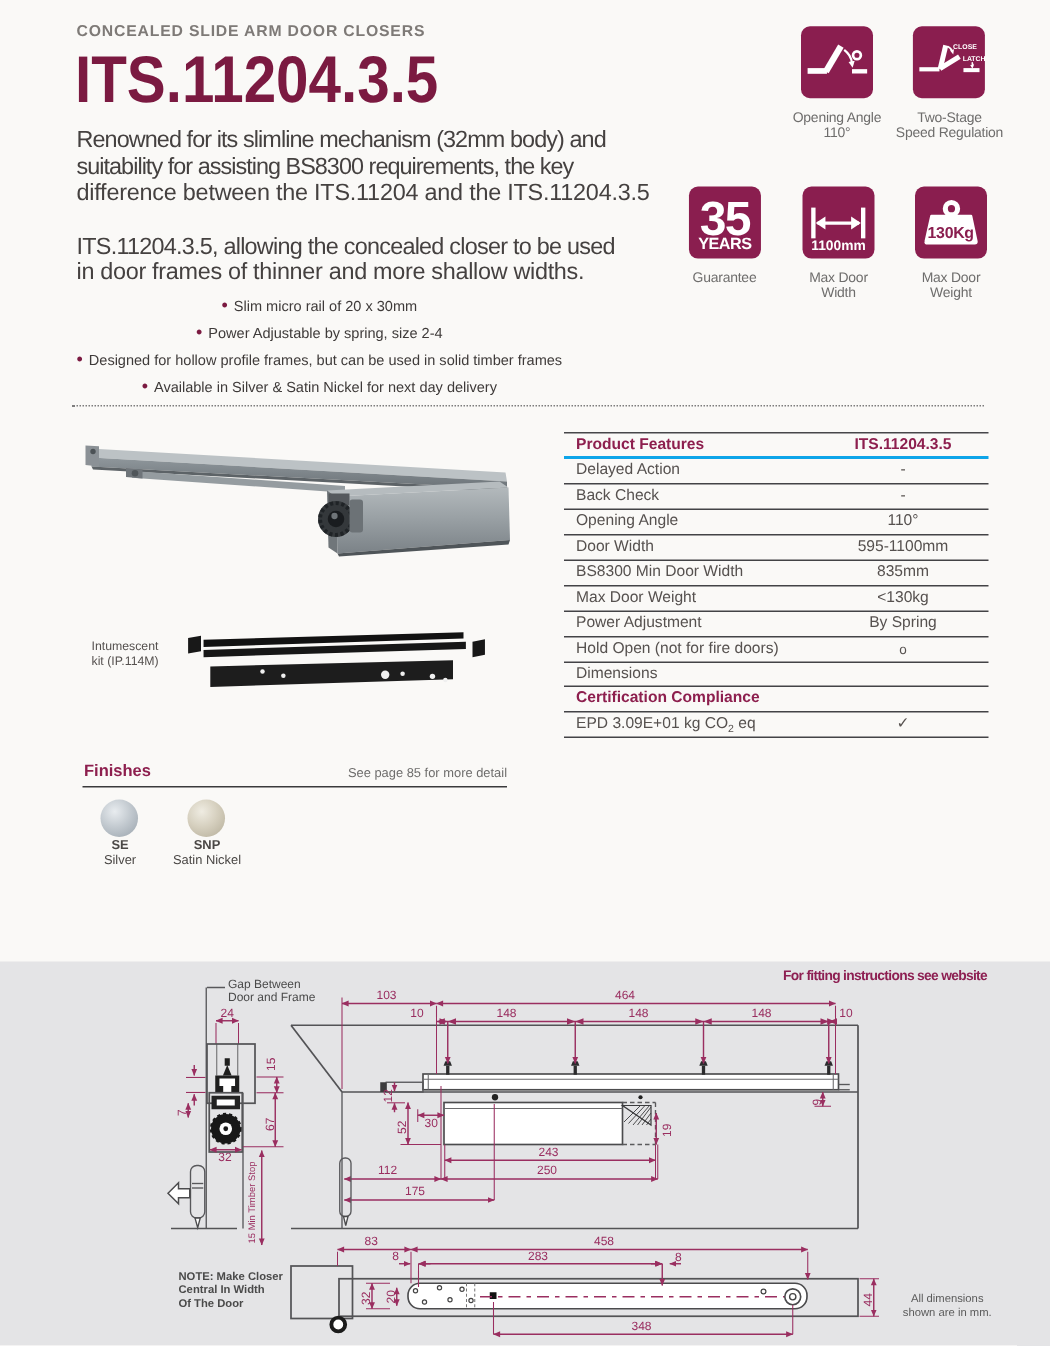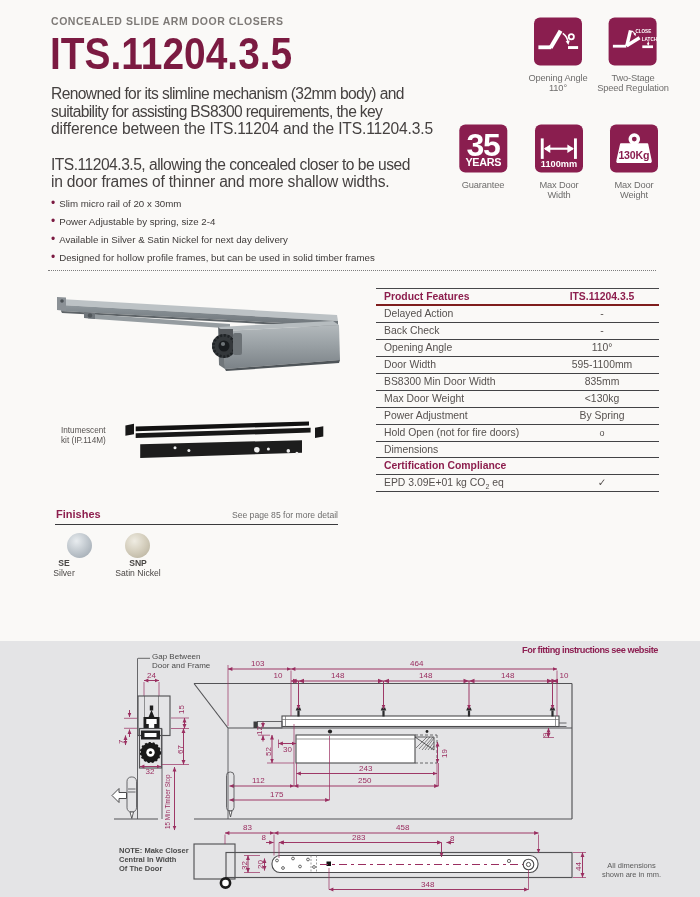--- a/index.html
+++ b/index.html
@@ -2,30 +2,30 @@
 <html><head>
 <meta charset="utf-8">
 <style>
 html,body{margin:0;padding:0;}
 body{width:700px;height:897px;background:#faf9f7;font-family:"Liberation Sans",sans-serif;position:relative;overflow:hidden;}
 .abs{position:absolute;}
 .kicker{left:51px;top:15px;font-size:10.5px;font-weight:bold;letter-spacing:0.55px;color:#7e7a77;}
 .title{left:50px;top:29px;font-size:44px;font-weight:bold;color:#7b1a41;transform:scaleX(0.884);transform-origin:left top;white-space:nowrap;}
 .para{left:51px;top:85px;font-size:15.6px;letter-spacing:-0.1px;line-height:17.65px;color:#454140;}
 .bullets{left:51px;top:196px;font-size:9.7px;color:#3e3a39;}
-.bullets div{height:18px;line-height:15px;}
+.bullets div{height:18px;line-height:15px;text-align:center;}
 .bullets span.b{color:#7b1a41;font-size:12px;margin-right:4px;}
 .iconlab{font-size:9.3px;letter-spacing:-0.15px;line-height:10.4px;color:#6e6d6c;text-align:center;}
 .dotline{left:48px;top:270px;width:608px;border-top:1.6px dotted #7d7d7d;}
 
 .tbl{left:376px;top:287.5px;width:283px;border-top:1.4px solid #47474a;font-size:10.4px;color:#56514f;}
 .trow{position:relative;height:15.9px;line-height:16.6px;border-bottom:1.1px solid #434346;}
 .trow .l{position:absolute;left:8px;top:0;white-space:nowrap;}
 .trow .r{position:absolute;left:146px;top:0;width:160px;text-align:center;}
-.thead{color:#8d1f4e;font-weight:bold;border-bottom:2px solid #7f1d1d;}
+.thead{color:#8d1f4e;font-weight:bold;border-bottom:2px solid #0ea5e9;}
 .mar{color:#8d1f4e;font-weight:bold;}
 .fin-t{left:56px;top:508px;font-size:11px;font-weight:bold;color:#8d1f4e;}
 .fin-see{left:188px;top:510px;width:150px;text-align:right;font-size:8.6px;color:#6e6d6c;}
 .finline{left:55px;top:524px;width:283px;border-top:1.5px solid #3a3a3c;}
 .sw{width:25px;height:25px;border-radius:50%;}
 .swlab{font-size:8.6px;color:#4a4745;text-align:center;line-height:9.8px;}
 .gray{left:0;top:641px;width:700px;height:256px;background:#e4e4e6;}
 .fit{right:42px;top:644.5px;font-size:9.2px;font-weight:bold;letter-spacing:-0.45px;color:#8d1f52;}
 sub{font-size:7px;}
 </style>
@@ -35,22 +35,22 @@
 <div class="abs title">ITS.11204.3.5</div>
 <div class="abs para"><span style="letter-spacing:-0.61px">Renowned for its slimline mechanism (32mm body) and</span><br>
 <span style="letter-spacing:-0.64px">suitability for assisting BS8300 requirements, the key</span><br>
 <span style="letter-spacing:-0.15px">difference between the ITS.11204 and the ITS.11204.3.5</span><br>
 <br>
 <span style="letter-spacing:-0.5px">ITS.11204.3.5, allowing the concealed closer to be used</span><br>
 <span style="letter-spacing:-0.2px">in door frames of thinner and more shallow widths.</span></div>
 <div class="abs bullets">
 <div><span class="b">•</span>Slim micro rail of 20 x 30mm</div>
 <div><span class="b">•</span>Power Adjustable by spring, size 2-4</div>
+<div><span class="b">•</span>Designed for hollow profile frames, but can be used in solid timber frames</div>
 <div><span class="b">•</span>Available in Silver &amp; Satin Nickel for next day delivery</div>
-<div><span class="b">•</span>Designed for hollow profile frames, but can be used in solid timber frames</div>
 </div>
 <div class="abs dotline"></div>
 
 <svg class="abs" style="left:0;top:0;" width="700" height="220" viewBox="0 0 700 220">
 <g>
 
 <rect x="534" y="17.5" width="48" height="48" rx="6" fill="#8a1e4f"></rect>
 <g transform="translate(534,17.5)">
 <rect x="4.4" y="27.9" width="12.9" height="3.8" fill="#fff"></rect>
 <rect x="34" y="28.6" width="10.1" height="2.9" fill="#fff"></rect>
@@ -151,21 +151,21 @@
       <span class="l">EPD 3.09E+01 kg CO<sub>2</sub> eq</span>
       <span class="r">✓</span>
     </div>
 </div>
 
 <div class="abs fin-t">Finishes</div>
 <div class="abs fin-see">See page 85 for more detail</div>
 <div class="abs finline"></div>
 <div class="abs sw" style="left:67px;top:533px;background:radial-gradient(circle at 38% 32%, #e8ecef 0%, #c3cad0 45%, #98a2ab 100%);"></div>
 <div class="abs sw" style="left:125px;top:533px;background:radial-gradient(circle at 38% 32%, #efece2 0%, #d6d0bf 45%, #b3ac97 100%);"></div>
-<div class="abs swlab" style="left:34px;top:559px;width:60px;"><b>SE</b><br>Silver</div>
+<div class="abs swlab" style="left:50px;top:559px;width:60px;"><b>SE</b><br>Silver</div>
 <div class="abs swlab" style="left:103px;top:559px;width:70px;"><b>SNP</b><br>Satin Nickel</div>
 
 <svg class="abs" style="left:0;top:0;" width="700" height="480" viewBox="0 0 700 480">
 <defs>
 <linearGradient id="bodyg" x1="0" y1="0" x2="0" y2="1">
 <stop offset="0" stop-color="#b3b9bc"></stop>
         <stop offset="0.45" stop-color="#9aa1a5"></stop>
         <stop offset="1" stop-color="#7b8287"></stop>
 </linearGradient>
 <linearGradient id="railf" x1="0" y1="0" x2="0" y2="1">

